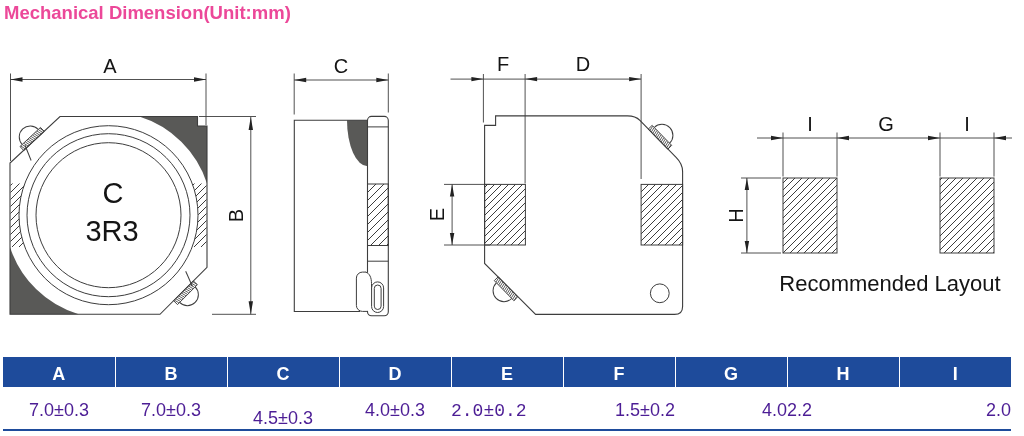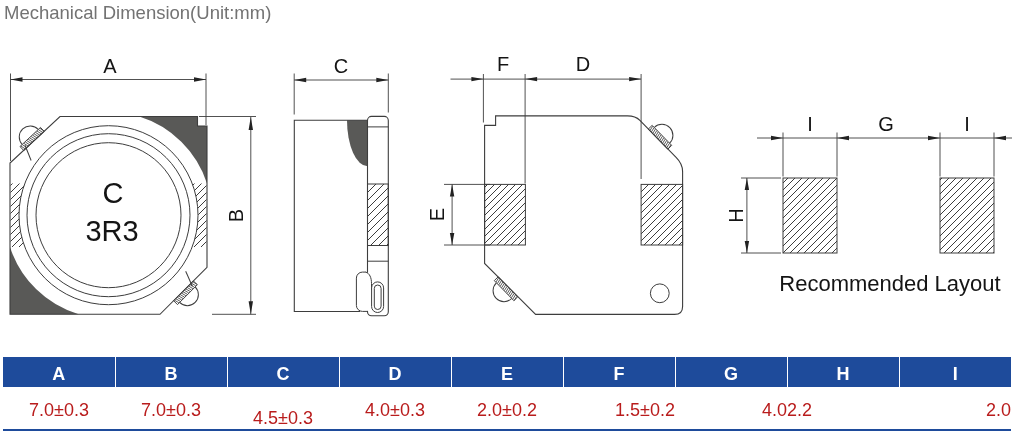--- a/index.html
+++ b/index.html
@@ -2,21 +2,21 @@
 <html><head>
 <meta charset="utf-8">
 <style>
   html,body{margin:0;padding:0;background:#ffffff;width:1024px;height:436px;overflow:hidden;}
   body{font-family:"Liberation Sans",sans-serif;position:relative;}
   .t{font-family:"Liberation Sans",sans-serif;}
 </style>
 </head>
 <body>
 
-<div style="position:absolute;left:4px;top:2px;font-size:18.5px;font-weight:normal;color:#737373;letter-spacing:0px;">Mechanical Dimension(Unit:mm)</div>
+<div style="position:absolute;left:4px;top:2px;font-size:18.5px;font-weight:bold;color:#ec4899;letter-spacing:0px;">Mechanical Dimension(Unit:mm)</div>
 
 <svg width="1024" height="352" viewBox="0 0 1024 352" style="position:absolute;left:0;top:0" xmlns="http://www.w3.org/2000/svg">
 <defs>
 <pattern id="ph7" patternUnits="userSpaceOnUse" width="7" height="7">
   <path d="M-1,8 L8,-1" stroke="#3d3d3d" stroke-width="1" fill="none"></path>
 </pattern>
 <pattern id="ph8" patternUnits="userSpaceOnUse" width="8" height="8">
   <path d="M-1,9 L9,-1" stroke="#3d3d3d" stroke-width="1" fill="none"></path>
 </pattern>
 </defs>
@@ -232,26 +232,26 @@
 <td style="text-align:center;border-right:1px solid #ffffff;padding:4px 0 0 0;">B</td>
 <td style="text-align:center;border-right:1px solid #ffffff;padding:4px 0 0 0;">C</td>
 <td style="text-align:center;border-right:1px solid #ffffff;padding:4px 0 0 0;">D</td>
 <td style="text-align:center;border-right:1px solid #ffffff;padding:4px 0 0 0;">E</td>
 <td style="text-align:center;border-right:1px solid #ffffff;padding:4px 0 0 0;">F</td>
 <td style="text-align:center;border-right:1px solid #ffffff;padding:4px 0 0 0;">G</td>
 <td style="text-align:center;border-right:1px solid #ffffff;padding:4px 0 0 0;">H</td>
 <td style="text-align:center;padding:4px 0 0 0;">I</td>
 </tr>
 
-<tr style="color:#b91c1c;font-size:18px;height:30px;">
+<tr style="color:#4c1d95;font-size:18px;height:30px;">
 <td style="text-align:center;padding:5px 0 0 0;">7.0±0.3</td>
 <td style="text-align:center;padding:5px 0 0 0;">7.0±0.3</td>
 <td style="text-align:center;padding:21px 0 0 0;">4.5±0.3</td>
 <td style="text-align:center;padding:5px 0 0 0;margin-top:21px;">4.0±0.3</td>
-<td style="text-align:center;padding:5px 0 0 0;">2.0±0.2</td>
+<td style="text-align:left;padding:5px 0 0 0;font-family:Liberation Mono, monospace;">2.0±0.2</td>
 <td style="text-align:right;padding:5px 0 0 0;">1.5±0.2</td>
 <td style="text-align:right;padding:5px 0 0 0;">4.0</td>
 <td style="text-align:left;padding:5px 0 0 0;">2.2</td>
 <td style="text-align:right;padding:5px 0 0 0;">2.0</td>
 </tr>
 </tbody>
 </table>
 </div>
 
 </body></html>

